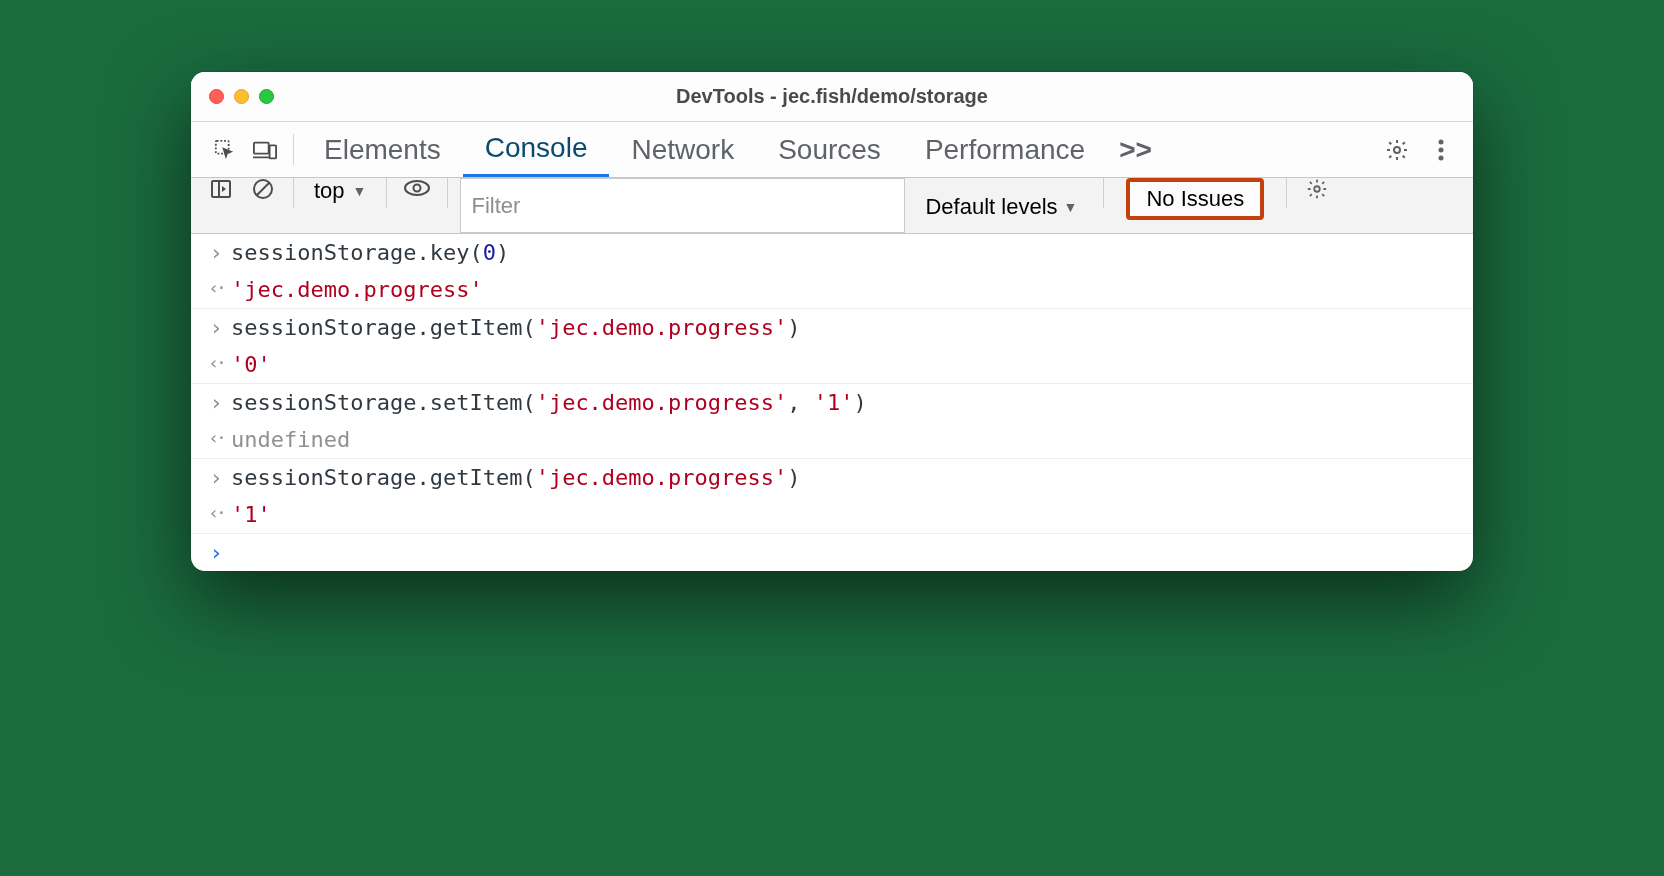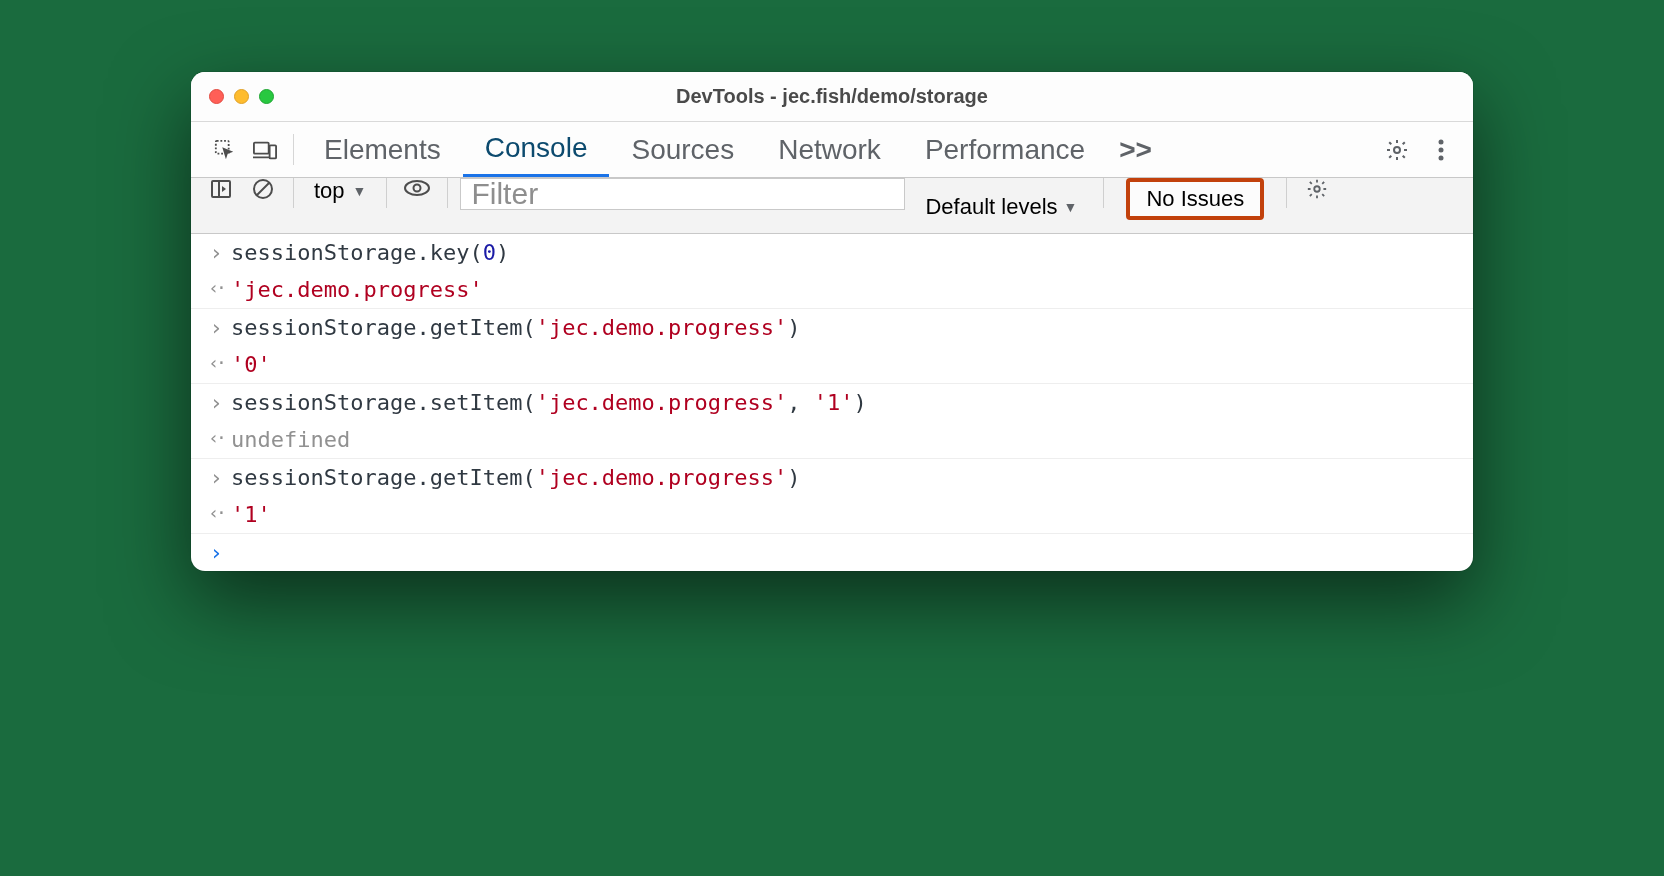--- a/index.html
+++ b/index.html
@@ -100,24 +100,24 @@
 }
 .cb-sep { width:1px; background:#cfcfcf; height:30px; margin:0 6px; }
 .ctx {
   display:flex; align-items:center; gap:8px;
   font-size:22px; color:#000; padding:0 8px;
 }
 .ctx .chev { font-size:14px; color:#5f6368; }
 .filter {
   flex:1;
   max-width: 445px;
-  height:32px;
+  height:55px;
   border:1px solid #c9c9c9;
   background:#fff;
-  font-size:30px;
+  font-size:22px;
   padding:0 10px;
   color:#000;
 }
 .filter::placeholder { color:#8e8e8e; }
 .levels {
   font-size:22px; color:#000; padding:0 14px;
   display:flex; align-items:center; gap:6px;margin-top:16px;
 }
 .levels .chev { font-size:14px; color:#5f6368; }
 .issues {
@@ -182,22 +182,22 @@
       <svg width="24" height="22" viewBox="0 0 26 22" fill="none" stroke="#4d4d4d" stroke-width="2">
         <rect x="1" y="3" width="16" height="12" rx="1"></rect>
         <line x1="0" y1="19" x2="18" y2="19"></line>
         <rect x="18" y="6" width="7" height="14" rx="1" fill="#fff"></rect>
       </svg>
     </div>
     <div class="tb-sep"></div>
     <div class="tabs">
       <div class="tab">Elements</div>
       <div class="tab active">Console</div>
+      <div class="tab">Network</div>
       <div class="tab">Sources</div>
-      <div class="tab">Network</div>
       <div class="tab">Performance</div>
     </div>
     <div class="tb-more">&gt;&gt;</div>
     <div class="tb-right">
       <div class="tb-sep"></div>
       <div class="tb-icon">
         <svg width="24" height="24" viewBox="0 0 24 24" fill="none" stroke="#5f6368" stroke-width="2">
           <circle cx="12" cy="12" r="3"></circle>
           <path d="M12 2v3M12 19v3M4.2 4.2l2.1 2.1M17.7 17.7l2.1 2.1M2 12h3M19 12h3M4.2 19.8l2.1-2.1M17.7 6.3l2.1-2.1"></path>
         </svg>

